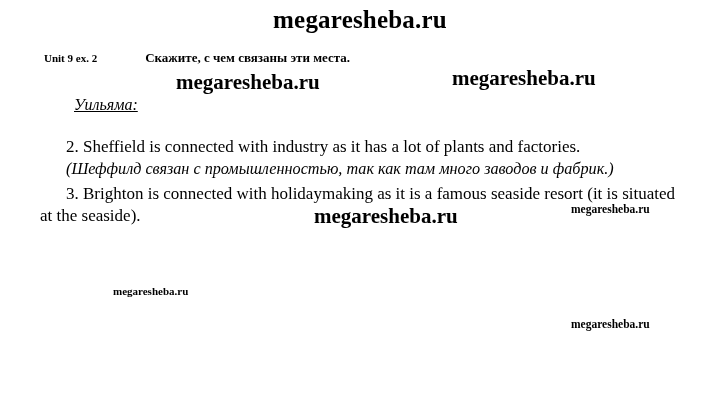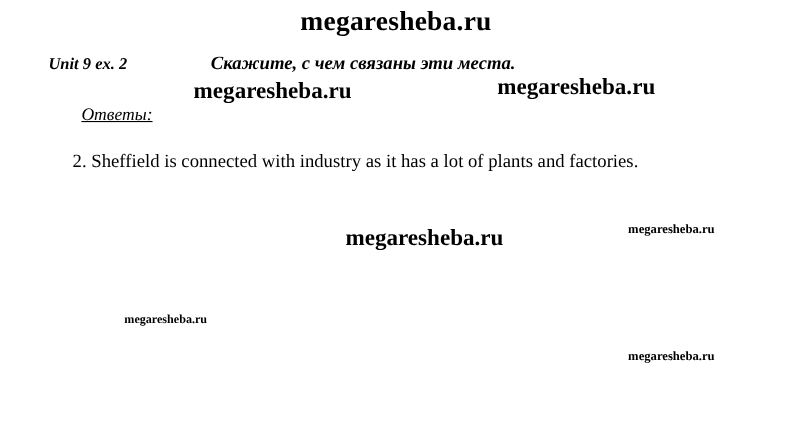--- a/index.html
+++ b/index.html
@@ -39,31 +39,29 @@
     font-size: 25px;
     font-weight: bold;
   }
   .unit-line {
     position: absolute;
     top: 48px;
     left: 44px;
     width: 640px;
   }
   .unit-label {
-    font-size: 15px;
+    font-size: 11px;
     font-weight: bold;
-    font-style: italic;
     display: inline-block;
   }
   .task-title {
-    font-size: 17px;
+    font-size: 13px;
     font-weight: bold;
-    font-style: italic;
     display: inline-block;
-    margin-left: 72px;
+    margin-left: 44px;
   }
   .answers-label {
     position: absolute;
     top: 96px;
     left: 74px;
     font-size: 16px;
     font-style: italic;
     text-decoration: underline;
   }
   .body-block {
@@ -105,24 +103,26 @@
 
 <div class="page">
 
   <div class="site-title-top">megaresheba.ru</div>
 
   <div class="unit-line">
     <span class="unit-label">Unit 9 ex. 2</span>
     <span class="task-title">Скажите, с чем связаны эти места.</span>
   </div>
 
-  <div class="answers-label">Ответы:</div>
+  <div class="answers-label">Уильяма:</div>
 
   <div class="body-block">
     <p class="para">2. Sheffield is connected with industry as it has a lot of plants and factories.</p>
+    <p class="para translation">(Шеффилд связан с промышленностью, так как там много заводов и фабрик.)</p>
+    <p class="para">3. Brighton is connected with holidaymaking as it is a famous seaside resort (it is situated at the seaside).</p>
   </div>
 
   <div class="wm wm-a">megaresheba.ru</div>
   <div class="wm wm-b">megaresheba.ru</div>
   <div class="wm wm-c">megaresheba.ru</div>
   <div class="wm wm-d">megaresheba.ru</div>
   <div class="wm wm-e">megaresheba.ru</div>
   <div class="wm wm-f">megaresheba.ru</div>
 
 

